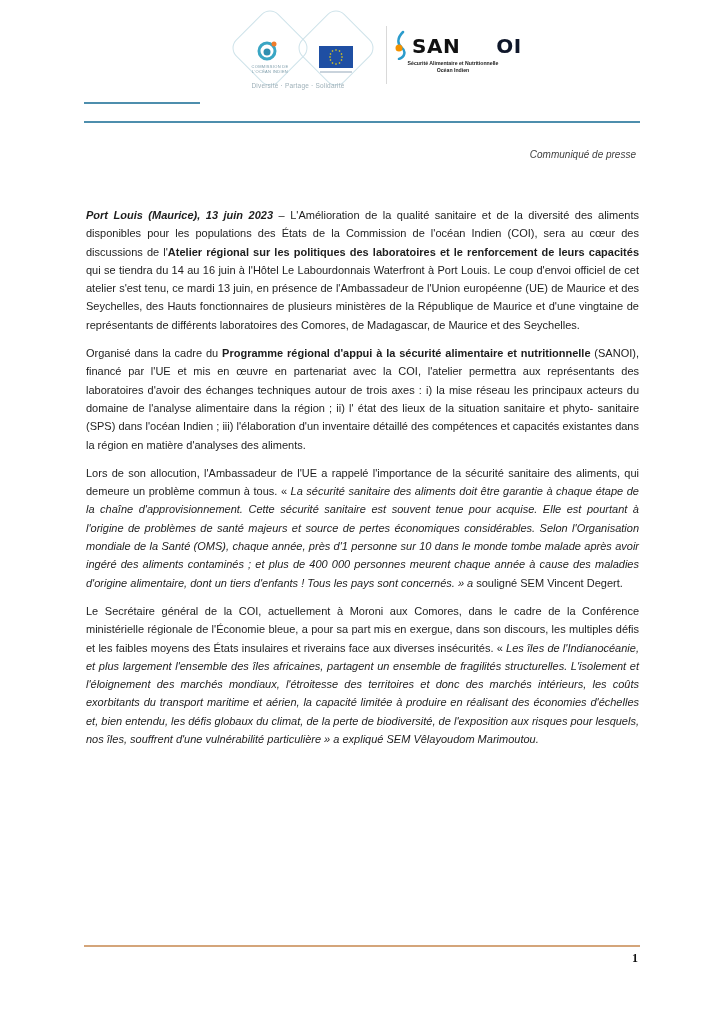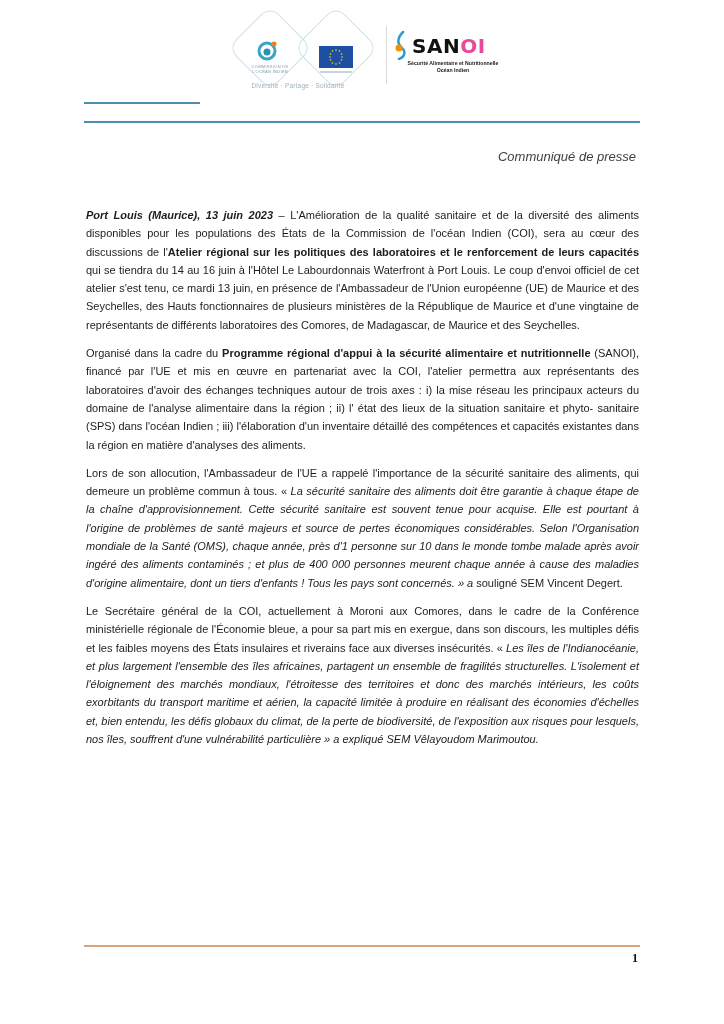--- a/index.html
+++ b/index.html
@@ -9,25 +9,25 @@
   .diamond { position: absolute; width: 58px; height: 58px; border: 1.5px solid #cfe3ea; border-radius: 12px; transform: rotate(45deg); }
   .coi-emblem { position: absolute; left: 37px; top: 25px; width: 22px; height: 22px; }
   .coi-caption { position: absolute; left: 22px; top: 50px; width: 56px; font-size: 4px; line-height: 5px; text-align: center; color: #7a9aa8; letter-spacing: 0.3px; }
   .eu-flag { position: absolute; left: 99px; top: 32px; width: 34px; height: 22px; background: #1f4fa3; }
   .eu-caption { position: absolute; left: 100px; top: 57px; width: 32px; height: 2px; background: #c9d3dc; }
   .motto { position: absolute; left: 13px; top: 68px; width: 130px; font-size: 6.5px; color: #9fb1b9; text-align: center; letter-spacing: 0.2px; }
   .divider-v { position: absolute; left: 166px; top: 12px; width: 1px; height: 58px; background: #d9d9d9; }
   .sanoi-block { position: absolute; left: 174px; top: 16px; width: 126px; height: 60px; }
   .sanoi-icon { position: absolute; left: 0; top: 0; width: 16px; height: 30px; }
   .sanoi-word { position: absolute; left: 18px; top: 4px; font-family: "DejaVu Sans", sans-serif; font-weight: bold; font-size: 20px; letter-spacing: 0.5px; color: #111; }
-  .sanoi-word .o { color: #ec4899; }
+  .sanoi-word .o { color: #0f172a; margin-left: 36px; }
   .sanoi-sub { position: absolute; left: 0; top: 30px; width: 118px; text-align: center; font-size: 5.2px; font-weight: bold; color: #222; line-height: 6.5px; }
   .rule-short { position: absolute; left: 84px; top: 102px; width: 116px; height: 2px; background: #4e8ead; }
   .rule-long { position: absolute; left: 84px; top: 121px; width: 556px; height: 1.5px; background: #4e8ead; }
-  .doc-type { position: absolute; right: 88px; top: 149px; font-family: "Liberation Sans", sans-serif; font-style: italic; font-size: 13px; color: #404040; }
+  .doc-type { position: absolute; right: 88px; top: 149px; font-family: "Liberation Sans", sans-serif; font-style: italic; font-size: 10px; color: #404040; }
   .body { position: absolute; left: 86px; top: 206px; width: 553px; font-family: "Liberation Sans", sans-serif; font-size: 11px; line-height: 18.3px; text-align: justify; color: #1d1d1d; }
   .body p { margin: 0 0 10px 0; }
   .body b { font-weight: bold; }
   .body i { font-style: italic; }
   .rule-foot { position: absolute; left: 84px; top: 945px; width: 556px; height: 1.5px; background: #d4a57a; }
   .page-num { position: absolute; right: 86px; top: 951px; font-family: "Liberation Serif", serif; font-weight: bold; font-size: 12px; color: #111; }
 </style>
 </head>
 <body>
 

